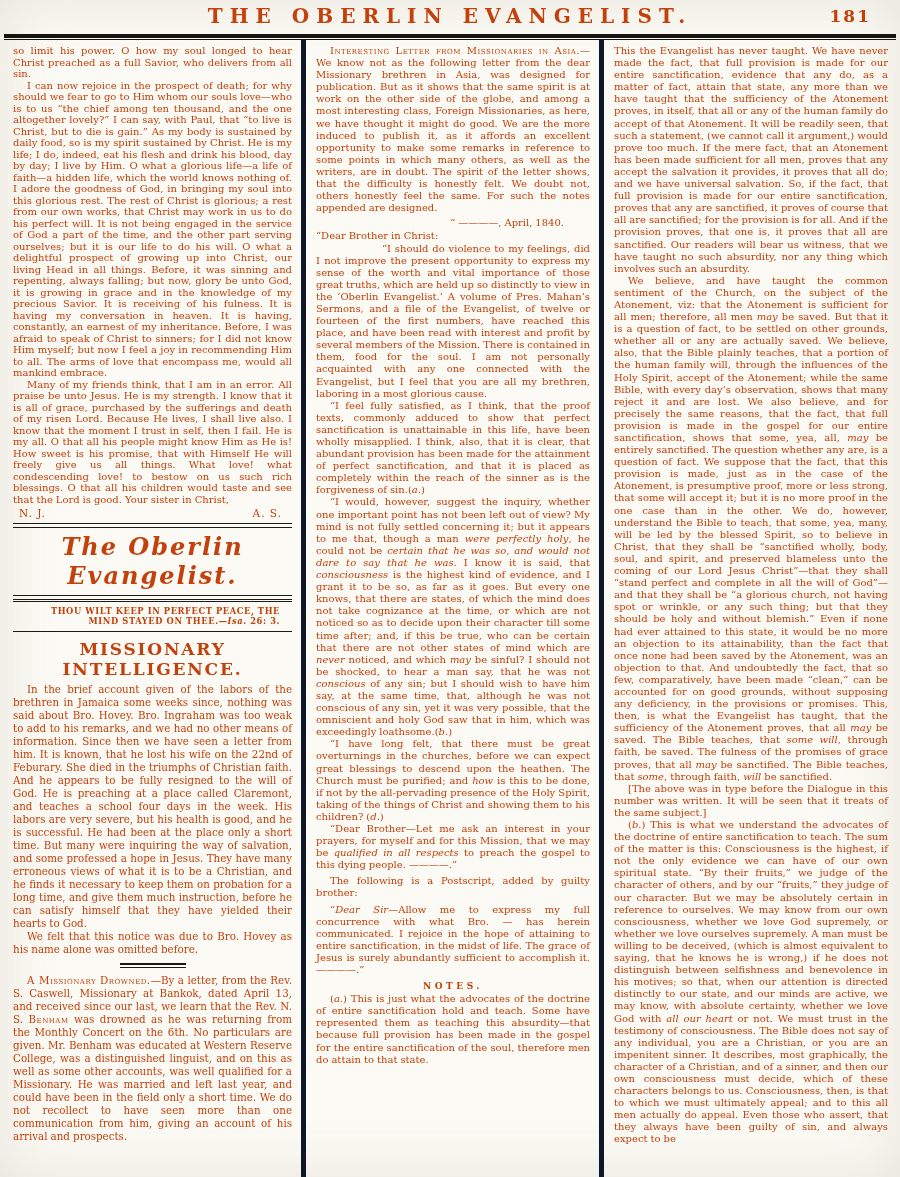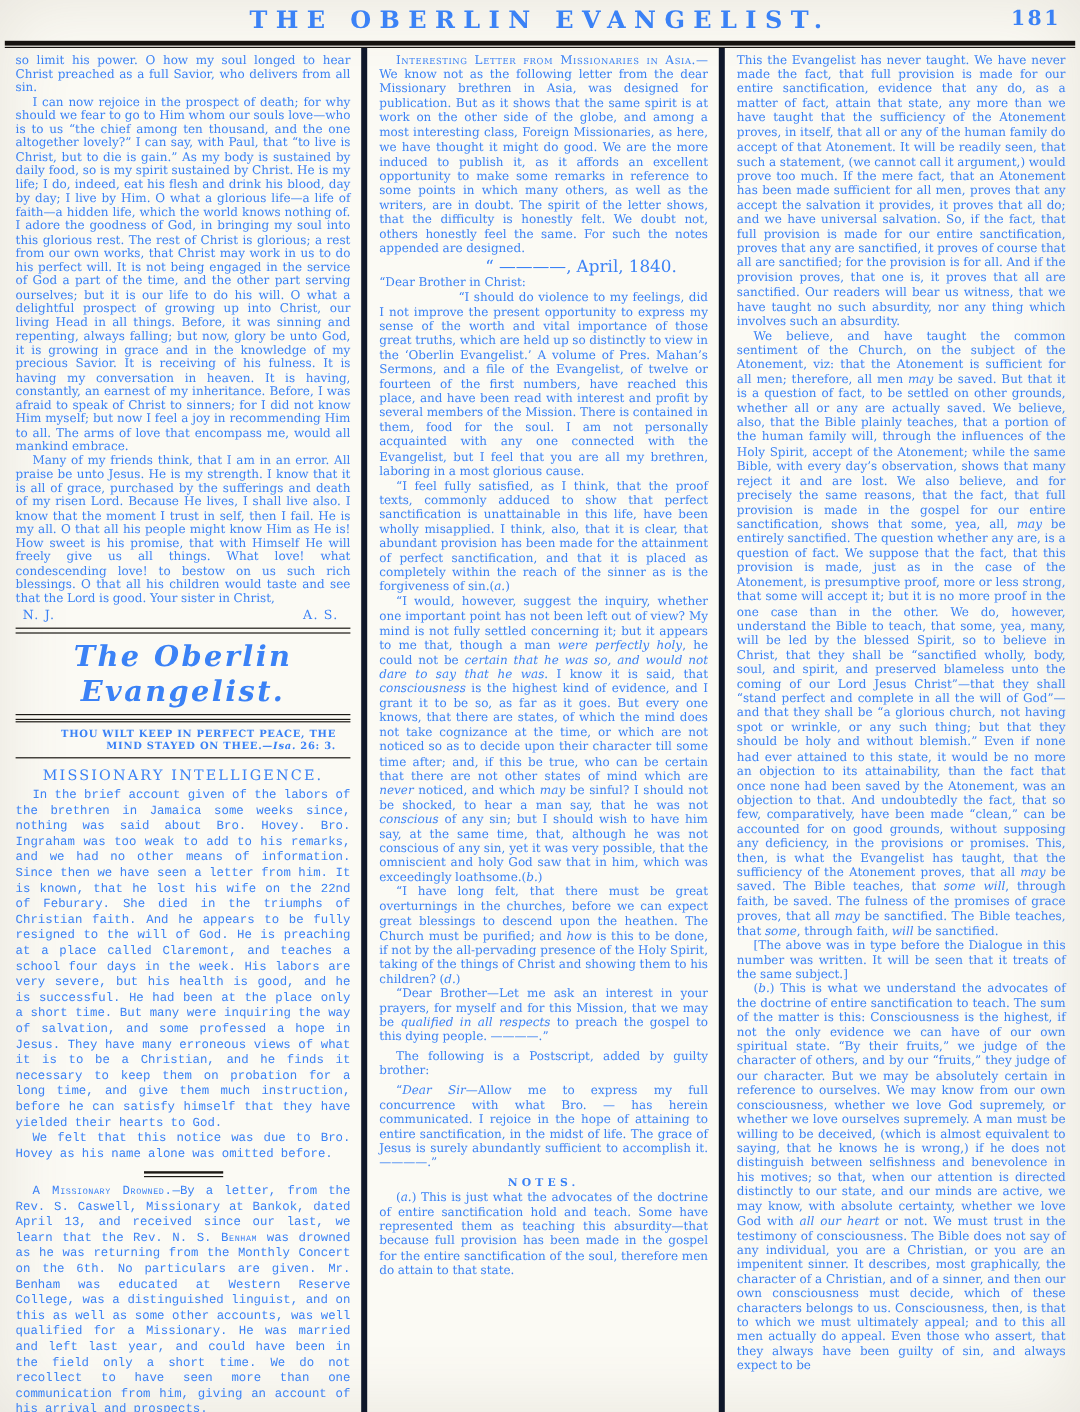--- a/index.html
+++ b/index.html
@@ -4,76 +4,76 @@
 <style>
   html, body { margin: 0; padding: 0; background: #d8d4ca; }
   .page {
     position: relative;
     width: 900px;
     height: 1177px;
     margin: 0 auto;
     background: #fbfaf4;
     box-shadow: inset 0 0 60px rgba(110,100,80,0.14);
     font-family: "DejaVu Serif", "Liberation Serif", serif;
-    color: #3b82f6;
+    color: #c2410c;
     overflow: hidden;
     box-sizing: border-box;
   }
   
   .masthead { position: relative; height: 28px; padding-top: 4px; }
   .masthead-title {
     text-align: center; font-weight: bold; font-size: 20px;
     letter-spacing: 7px; line-height: 24px;
   }
   .page-number {
-    position: absolute; right: 16px; top: 6px;
+    position: absolute; right: 29px; top: 6px;
     font-weight: bold; font-size: 17px; letter-spacing: 2px;
   }
   .m-band { height: 4px; background: #161310; margin: 2px 4px 0 4px; }
   .m-band2 { height: 1px; background: #161310; margin: 1px 4px 0 4px; }
   
   .cols { display: flex; height: 1138px; overflow: hidden; padding: 0 3px; }
   .col { width: 298px; box-sizing: border-box; padding: 5px 9px 14px 10px; overflow: hidden; }
   .col + .col { border-left: 5px solid #0f172a; }
   p {
     margin: 0; text-align: justify; text-indent: 14px;
     font-size: 10px; line-height: 12.1px; word-spacing: -0.2px;
   }
   .noindent { text-indent: 0; }
   .deep { text-indent: 66px; }
   .tight p { line-height: 11.5px; }
-  .news p { font-size: 10.3px; line-height: 13px; font-family: Liberation Mono, monospace; }
+  .news p { font-size: 10.3px; line-height: 13px; }
   .sc { font-variant: small-caps; letter-spacing: 0.5px; }
   i { font-style: italic; }
   
   .sigrow {
     display: flex; justify-content: space-between;
     font-size: 10.5px; padding: 2px 10px 3px 6px; letter-spacing: 1px;
   }
   .rule-dbl { height: 3px; border-top: 1.5px solid #1c1914; border-bottom: 1px solid #1c1914; margin: 1px 0; }
   .rule-thin { border-top: 1px solid #1c1914; margin: 1px 0; }
   .nameplate {
     text-align: center; font-size: 24px; font-weight: bold; font-style: italic;
     letter-spacing: 2px; padding: 3px 0 4px 0;
   }
   .datehead { text-align: center; font-size: 14px; letter-spacing: 2px; padding: 4px 0 3px 0; }
   .motto {
     text-align: right; font-size: 8.3px; font-weight: bold;
     letter-spacing: 0.6px; line-height: 10px; padding: 3px 12px 4px 12px;
   }
   .sechead {
-    margin: 7px 0 4px 0; text-align: center; font-weight: normal;
-    font-size: 12px; letter-spacing: 1.8px;
+    margin: 7px 0 4px 0; text-align: center; font-weight: bold;
+    font-size: 17px; letter-spacing: 1.8px;
   }
   .short-div {
     width: 66px; margin: 7px auto 6px auto; height: 2px;
     border-top: 2px solid #1c1914; border-bottom: 1px solid #1c1914;
   }
   
-  .letter-date { text-align: right; padding: 3px 26px 1px 0; font-size: 14px; text-indent: 0; }
+  .letter-date { text-align: right; padding: 3px 26px 1px 0; font-size: 10px; text-indent: 0; }
   .notes-head {
     margin: 5px 0 2px 0; text-align: center; font-weight: bold;
     font-size: 9px; letter-spacing: 3.5px;
   }
   .gap-sm { height: 4px; }
 </style>
 </head>
 <body>
 
 <div class="page">

